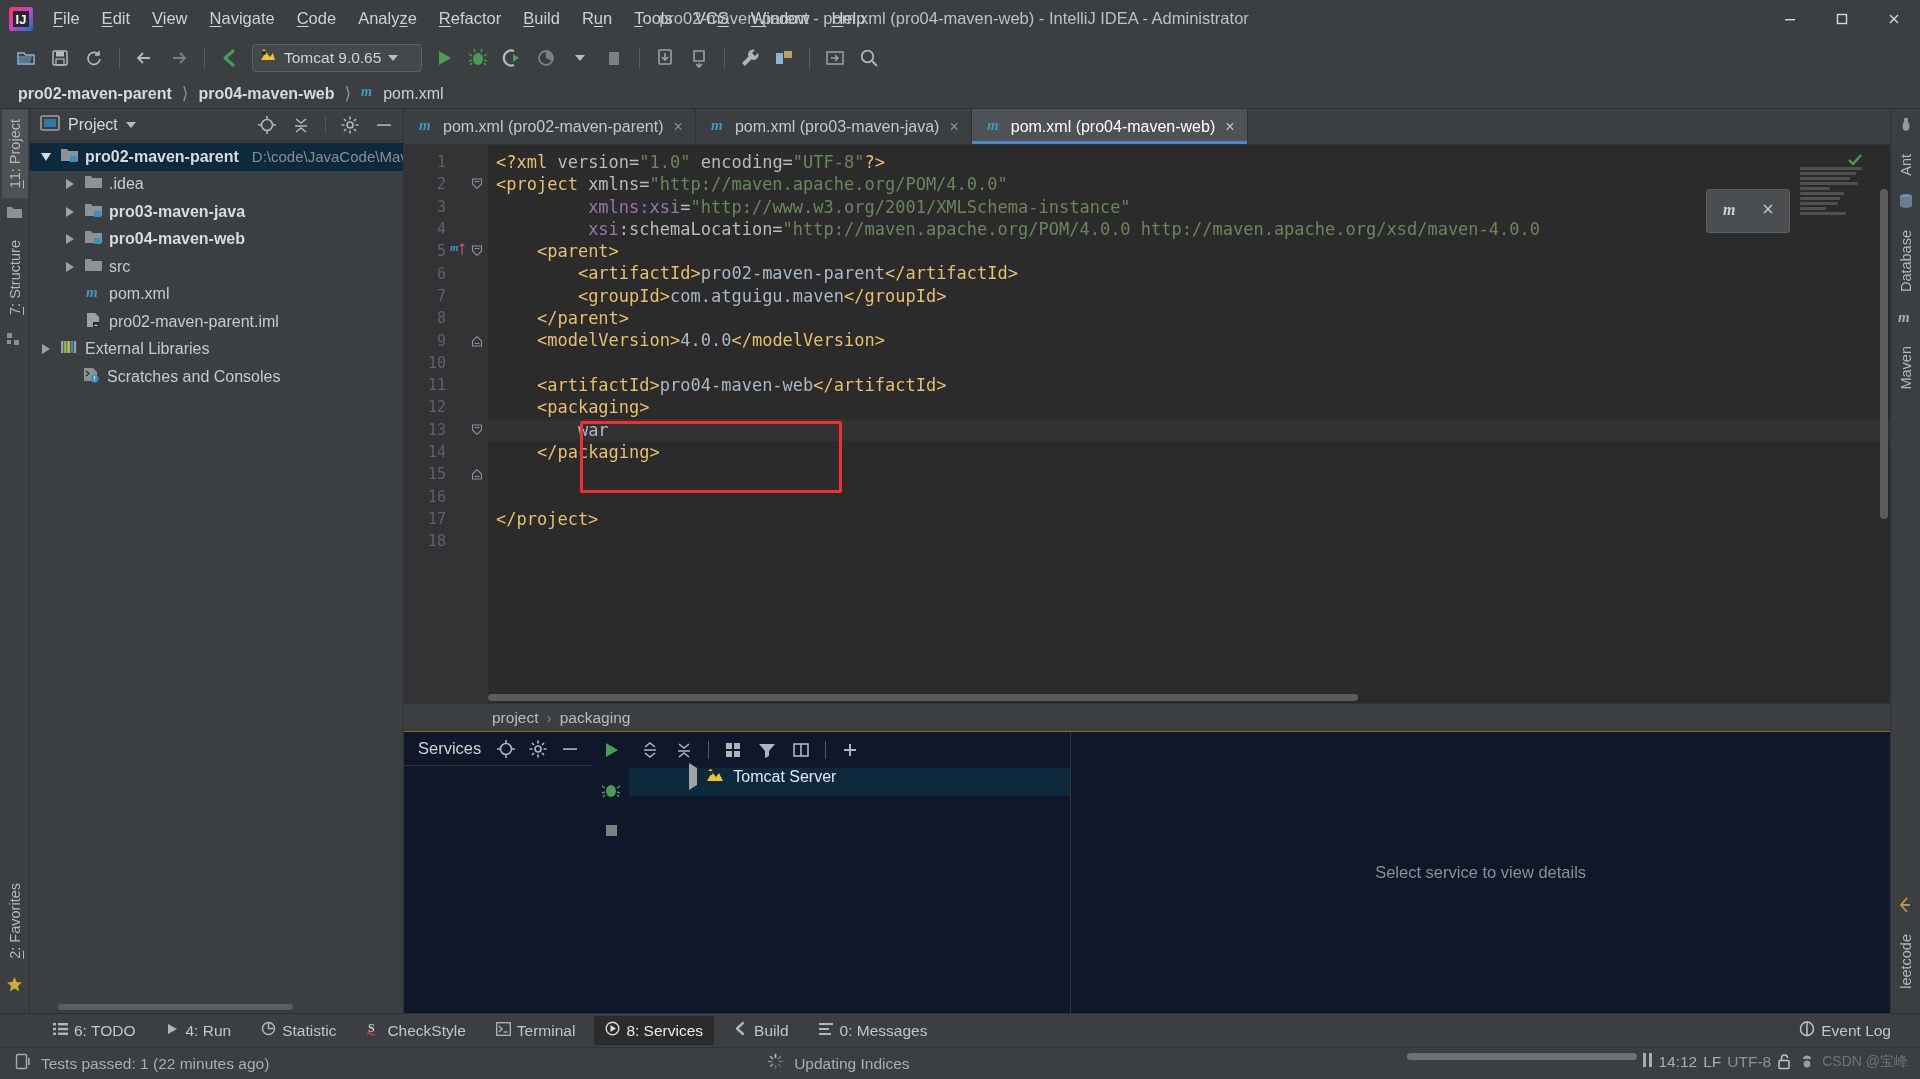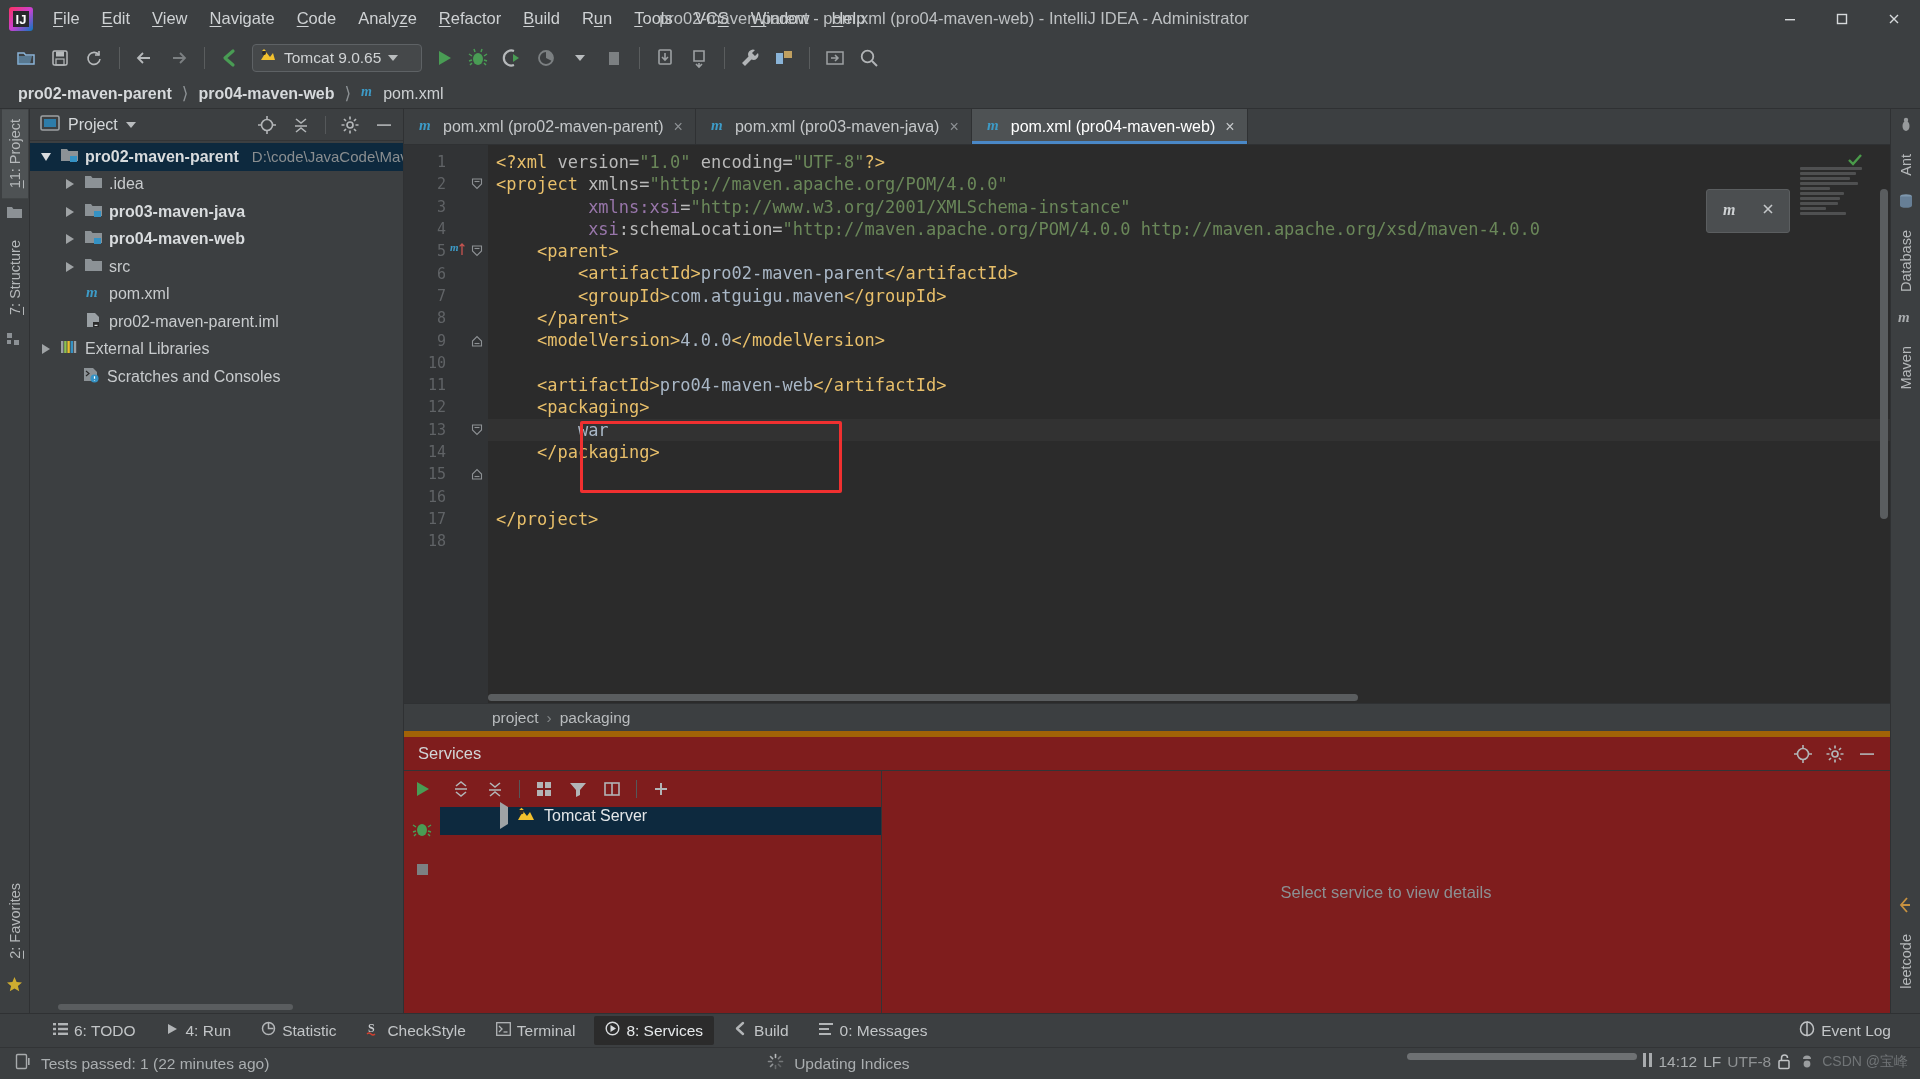--- a/index.html
+++ b/index.html
@@ -193,22 +193,22 @@
 
   .breadcrumb-bottom {
     height: 28px; flex: 0 0 28px; background: #3c3f41; display: flex; align-items: center;
     padding-left: 88px; gap: 8px; font-size: 15.5px; color: #b9bcbe;
     border-top: 1px solid #2f3133;
   }
   .breadcrumb-bottom .sep { color: #84888a; }
 
   
   .services {
-    height: 282px; flex: 0 0 282px; background: #7f1d1d; display: flex; flex-direction: column;
-    border-top: 6px solid #a16207;
+    height: 282px; flex: 0 0 282px; background: #0f172a; display: flex; flex-direction: row;
+    border-top: 1px solid #a16207;
   }
   .sv-header {
     height: 34px; flex: 0 0 34px; display: flex; align-items: center; padding: 0 10px 0 14px;
     gap: 6px; border-bottom: 1px solid #323436;
   }
   .sv-title { font-size: 16.5px; color: #d2d5d7; }
   .sv-body { flex: 1 1 auto; display: flex; min-height: 0; }
   .sv-leftbtns {
     width: 36px; flex: 0 0 36px; display: flex; flex-direction: column; align-items: center;
     padding-top: 8px; gap: 16px;

